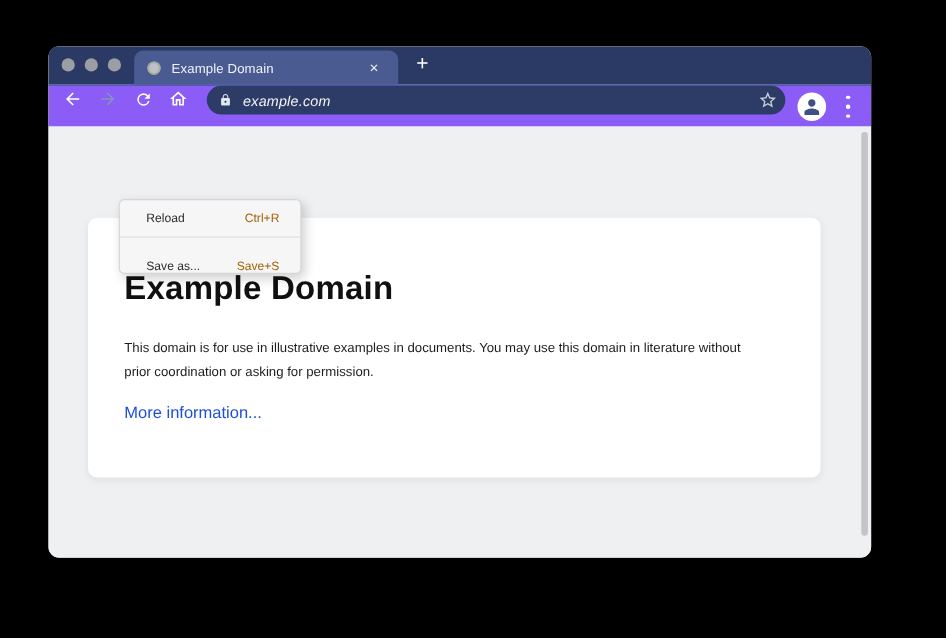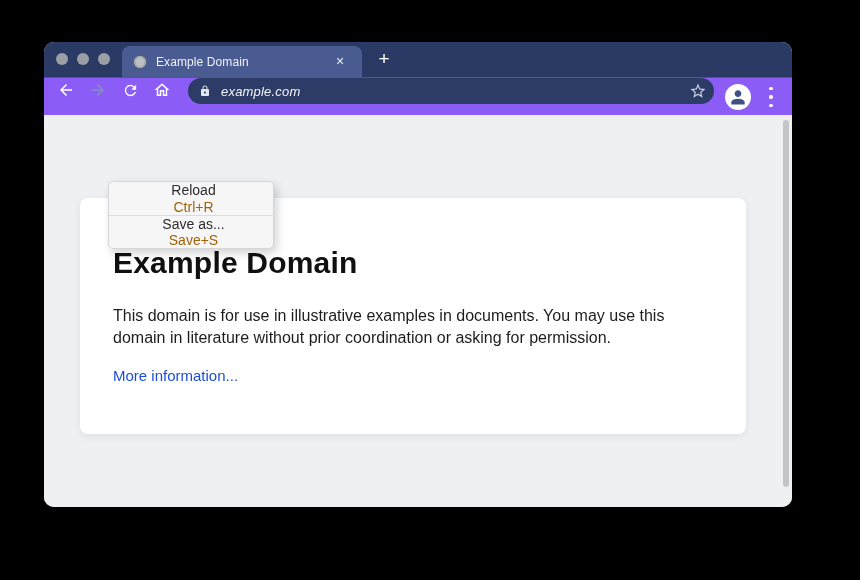--- a/index.html
+++ b/index.html
@@ -66,38 +66,38 @@
   .card {
     position: absolute; left: 36px; top: 83px; width: 666px; height: 236px;
     background: #ffffff; border-radius: 8px; box-shadow: 0 2px 8px rgba(0,0,0,0.07);
   }
   .page-heading {
     position: absolute; left: 33px; top: 48px; font-size: 30px; font-weight: 700;
     color: #101010; letter-spacing: .2px;
   }
   .page-paragraph {
     position: absolute; left: 33px; top: 107px; width: 584px;
-    font-size: 16px; line-height: 22px; color: #1d1d1f;
+    font-size: 12px; line-height: 22px; color: #1d1d1f;
   }
   .page-link {
     position: absolute; left: 33px; top: 169px; font-size: 15px;
     color: #1d4ed8; text-decoration: none;
   }
 
   
   .context-menu {
     position: absolute; left: 64px; top: 66px; width: 166px;
     background: #f6f6f7; border: 1px solid #d6d6d8; border-radius: 5px;
     box-shadow: 3px 4px 10px rgba(0,0,0,0.18); overflow: hidden;
   }
   .menu-item {
     height: 33px; display: flex; align-items: center; justify-content: space-between;
-    padding: 0 19px 0 24px; font-size: 14px; color: #2c2c2e; cursor: default; flex-direction: column;
+    padding: 0 19px 0 24px; font-size: 11px; color: #2c2c2e; cursor: default;
   }
-  .menu-item + .menu-item { border-top: 1px solid #dcdcde; }
+  .menu-item + .menu-item { border-top: 1px solid #dcdcde; align-items: flex-end; }
   .menu-shortcut { color: #a16207; }
 
   
   .scroll-thumb {
     position: absolute; left: 739px; top: 5px; width: 6px; height: 367px;
     background: #c4c5c9; border-radius: 3px;
   }
 </style>
 </head>
 <body>

